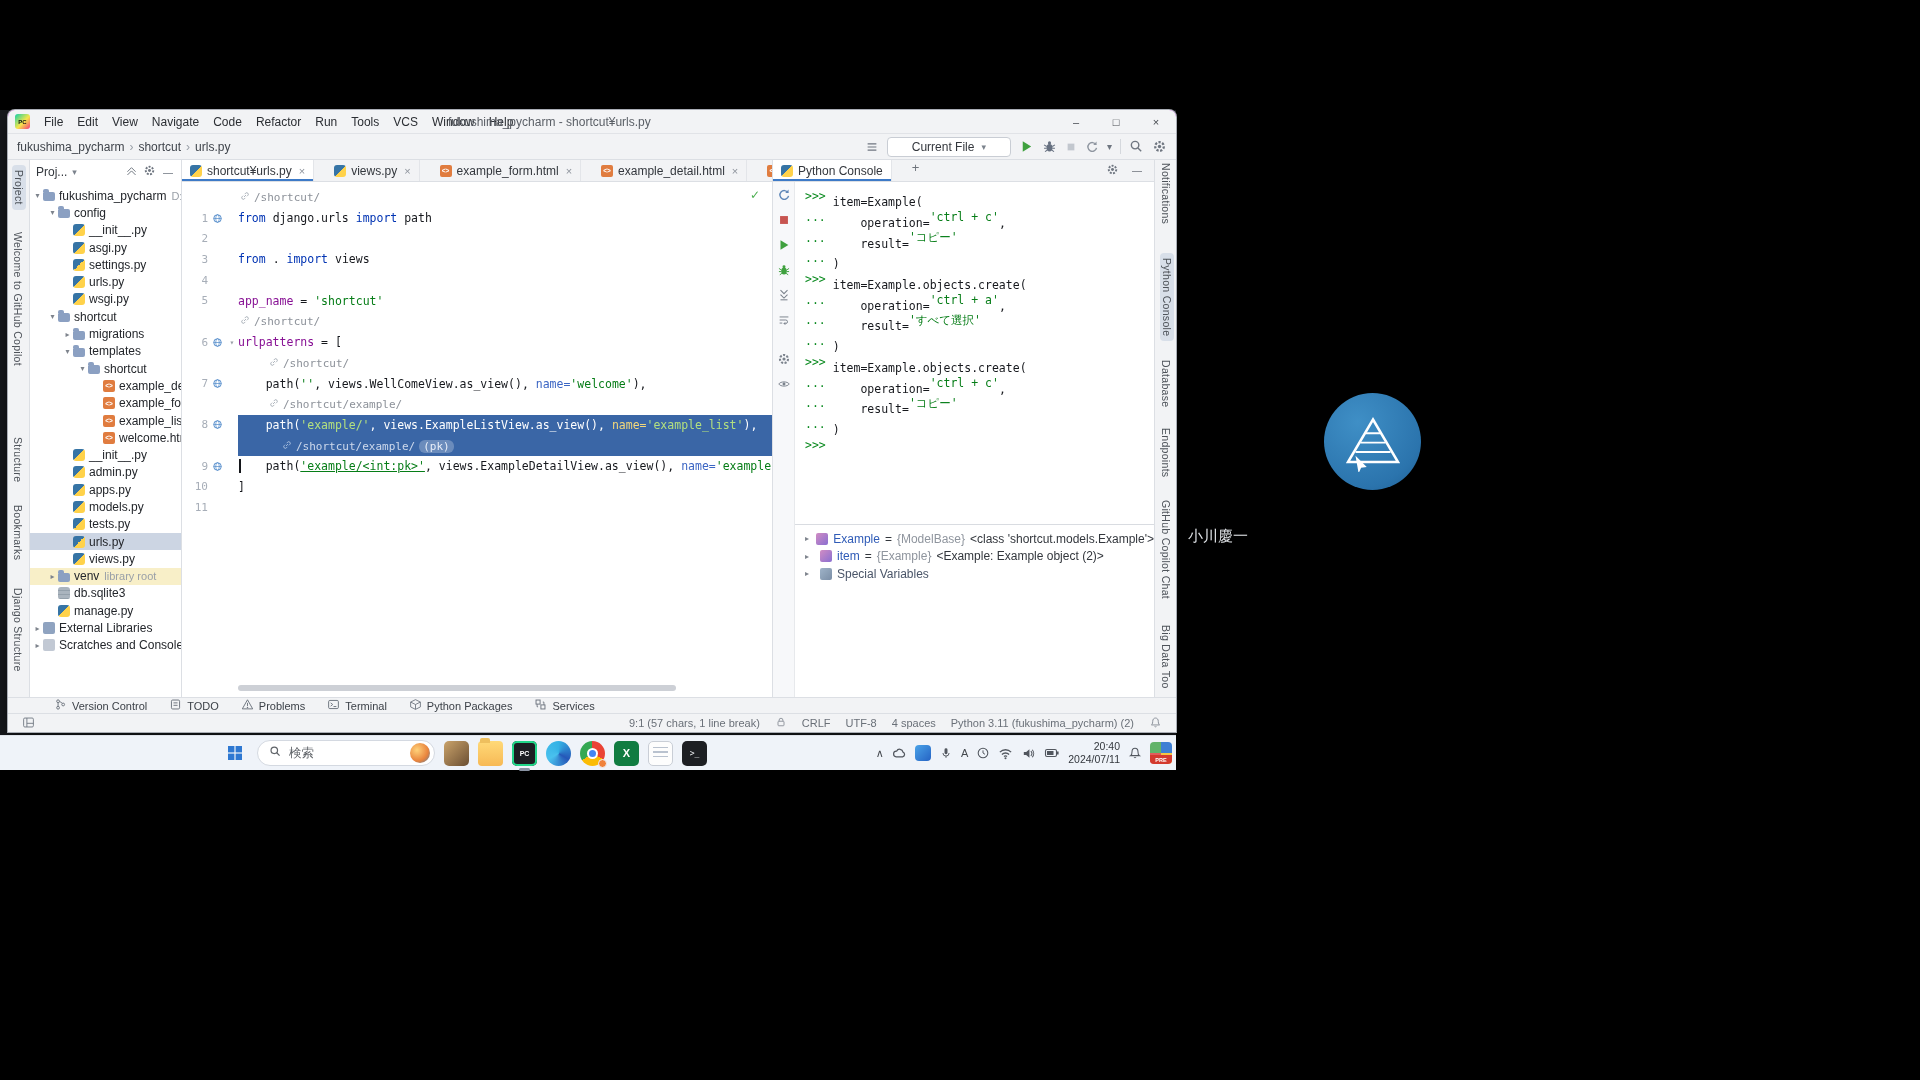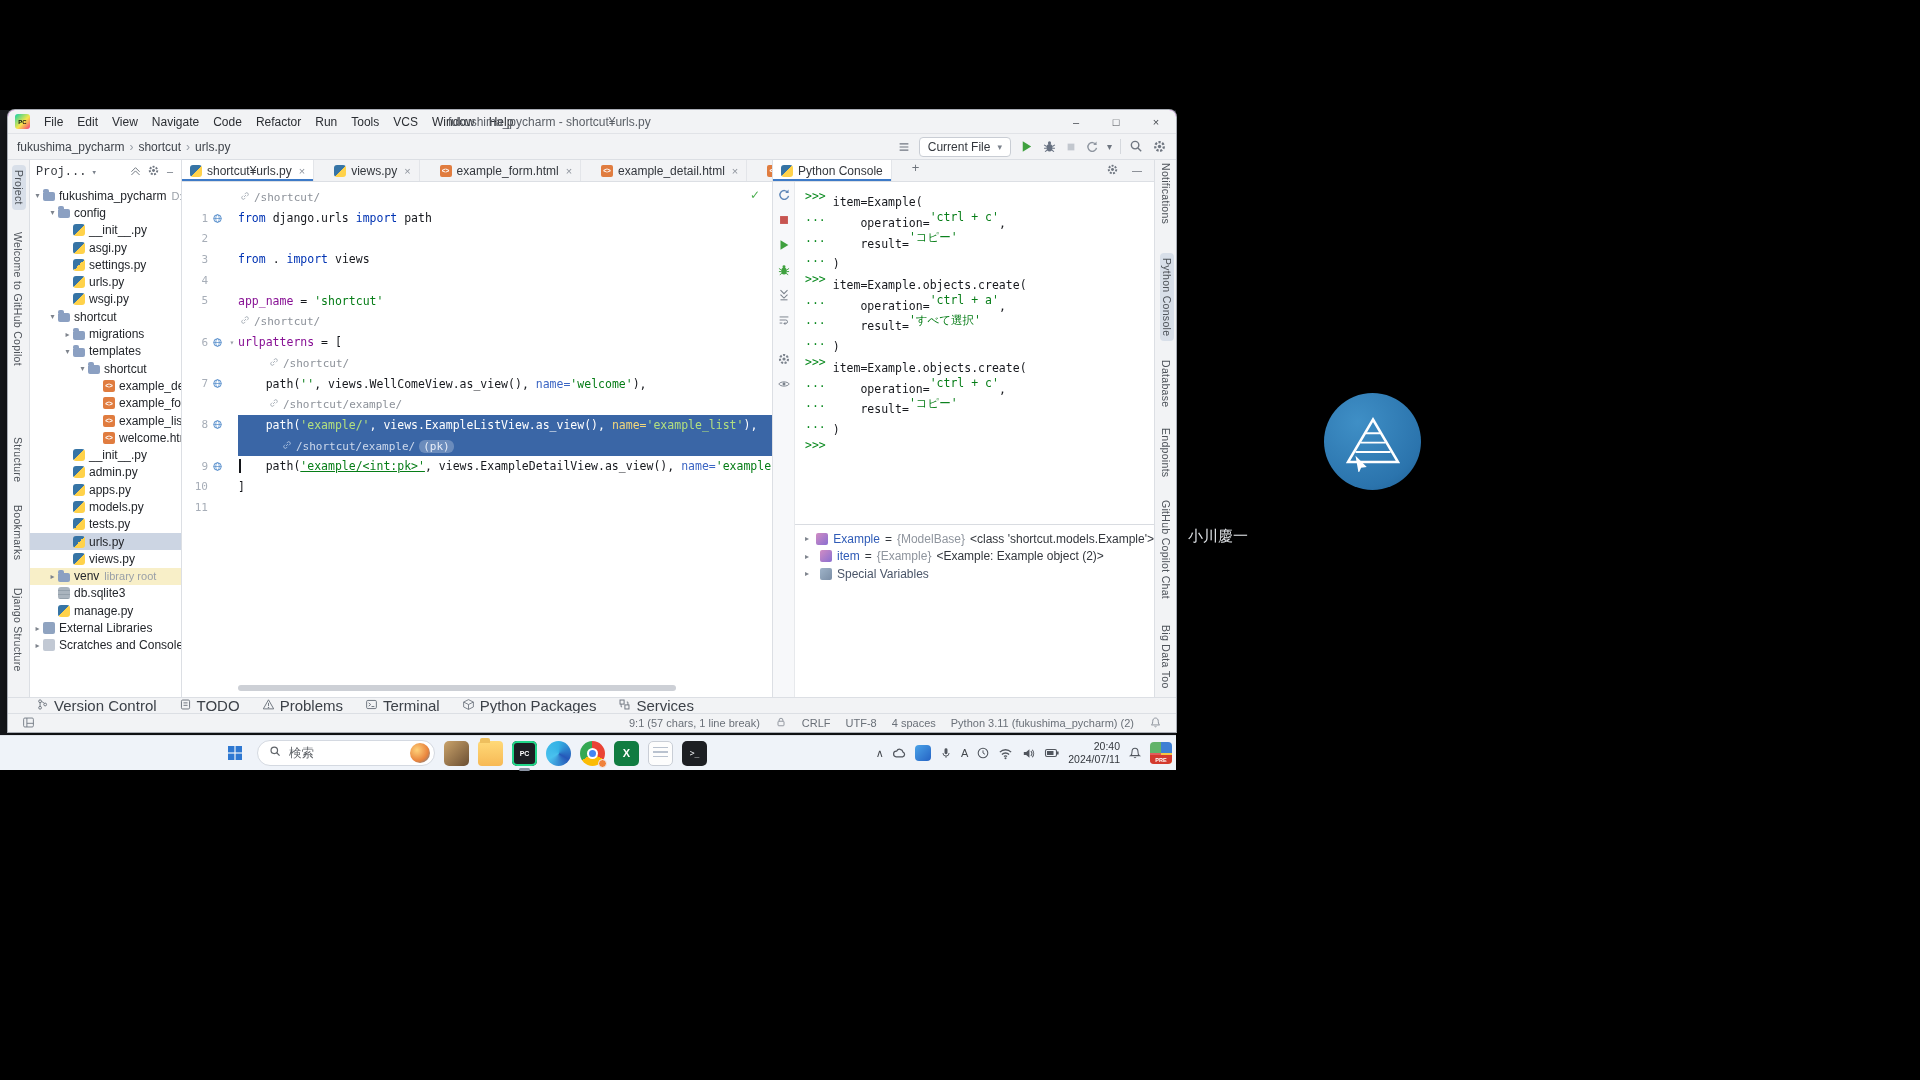--- a/index.html
+++ b/index.html
@@ -24,38 +24,38 @@
   .title-text { position:absolute; left:440px; color:#5a5f66; font-size:12px; }
   .win-btns { margin-left:auto; display:flex; height:100%; }
   .win-btn { width:40px; display:flex; align-items:center; justify-content:center; color:#44484e; font-size:11px; }
 
   .navbar { height:26px; display:flex; align-items:center; background:#f2f3f5;
     border-bottom:1px solid #dcdfe4; padding:0 9px; }
   .crumb { color:#3f444b; } .crumb-sep { color:#9aa0a8; margin:0 5px; }
   .nav-right { margin-left:auto; display:flex; align-items:center; gap:8px; }
   .nv-i { display:flex; align-items:center; } .nv-i.ch { color:#6f7680; font-size:10px; }
   .combo { display:flex; align-items:center; gap:7px; border:1px solid #c9cdd4; border-radius:4px;
-    height:20px; padding:0 8px; background:#fff; color:#33373d; font-size:12px; }
+    height:20px; padding:0 24px; background:#fff; color:#33373d; font-size:12px; }
   .combo-ch { color:#7b828c; font-size:9px; }
   .sep-v { width:1px; height:15px; background:#d5d8dd; }
 
   .main { position:absolute; top:50px; left:0; right:0; bottom:35px; }
 
   .stripe { position:absolute; top:0; bottom:0; width:22px; background:#f2f3f5; }
   .stripe-l { left:0; border-right:1px solid #dcdfe4; }
   .stripe-r { right:0; border-left:1px solid #dcdfe4; }
   .vlabel { position:absolute; writing-mode:vertical-rl; font-size:10.5px; color:#4e535a;
     left:4px; letter-spacing:.3px; white-space:nowrap; }
   .stripe-r .vlabel { left:5px; }
   .vlabel.sel { background:#d8dfe9; border-radius:4px; padding:5px 1px; }
 
   
   .project { position:absolute; left:22px; width:152px; top:0; bottom:0; background:#fff;
     border-right:1px solid #dcdfe4; overflow:hidden; }
-  .pj-head { height:24px; display:flex; align-items:center; padding:0 6px; gap:5px; color:#33373d;font-family:Liberation Mono, monospace; }
+  .pj-head { height:24px; display:flex; align-items:center; padding:0 6px; gap:5px; color:#33373d; }
   .pj-title { font-size:12px; } .pj-ch { color:#7b828c; font-size:9px; }
   .spacer { flex:1; }
   .pj-min { color:#6f7680; font-size:10px; padding:0 2px; }
   .pj-tree { font-size:12px; padding-top:3px; }
   .trow { height:17.3px; display:flex; align-items:center; white-space:nowrap; overflow:hidden; }
   .trow .chev { width:11px; flex:none; color:#7d838c; font-size:8px; text-align:center; }
   .t-label { margin-left:4px; color:#23262b; }
   .t-extra { margin-left:5px; color:#9aa0a8; font-size:11px; }
   .trow.sel { background:#ccd5e3; }
   .trow.hl { background:#f8efc8; }
@@ -122,22 +122,22 @@
   .vrow { height:17.5px; display:flex; align-items:center; padding-left:10px; gap:5px; white-space:nowrap; }
   .vchev { color:#7d838c; font-size:8px; width:10px; }
   .vi { width:12px; height:12px; border-radius:2px; flex:none; }
   .vi-var { background:linear-gradient(135deg,#d18cc3,#8a6fd1); }
   .vi-special { background:linear-gradient(135deg,#9fb3c8,#7b8ea6); }
   .vname { color:#2f5bb7; } .veq { color:#33373d; } .vtype { color:#8f959e; } .vval { color:#33373d; }
   .vspecial { color:#4a5568; }
 
   
   .bottombar { position:absolute; left:0; right:0; bottom:19px; height:16px; background:#f2f3f5;
-    border-top:1px solid #dcdfe4; display:flex; align-items:center; padding-left:28px; gap:22px;
-    font-size:15px; color:#3c4148; }
+    border-top:1px solid #dcdfe4; display:flex; align-items:center; padding-left:46px; gap:22px;
+    font-size:11px; color:#3c4148; }
   .bb-item { display:flex; align-items:center; gap:5px; }
   .statusbar { position:absolute; left:0; right:0; bottom:0; height:19px; background:#f2f3f5;
     border-top:1px solid #dcdfe4; display:flex; align-items:center; font-size:11px; color:#6a7078; padding:0 14px; }
   .sb-right { margin-left:auto; display:flex; align-items:center; gap:15px; }
 
   
   .taskbar { position:absolute; left:0; bottom:0; width:100%; height:35px; background:#eff3f9;
     border-top:1px solid #dfe3ea; }
   .tb-apps { position:absolute; left:222px; top:0; height:100%; display:flex; align-items:center; gap:9px; }
   .tb-start { width:26px; height:26px; display:flex; align-items:center; justify-content:center; border-radius:4px; }

